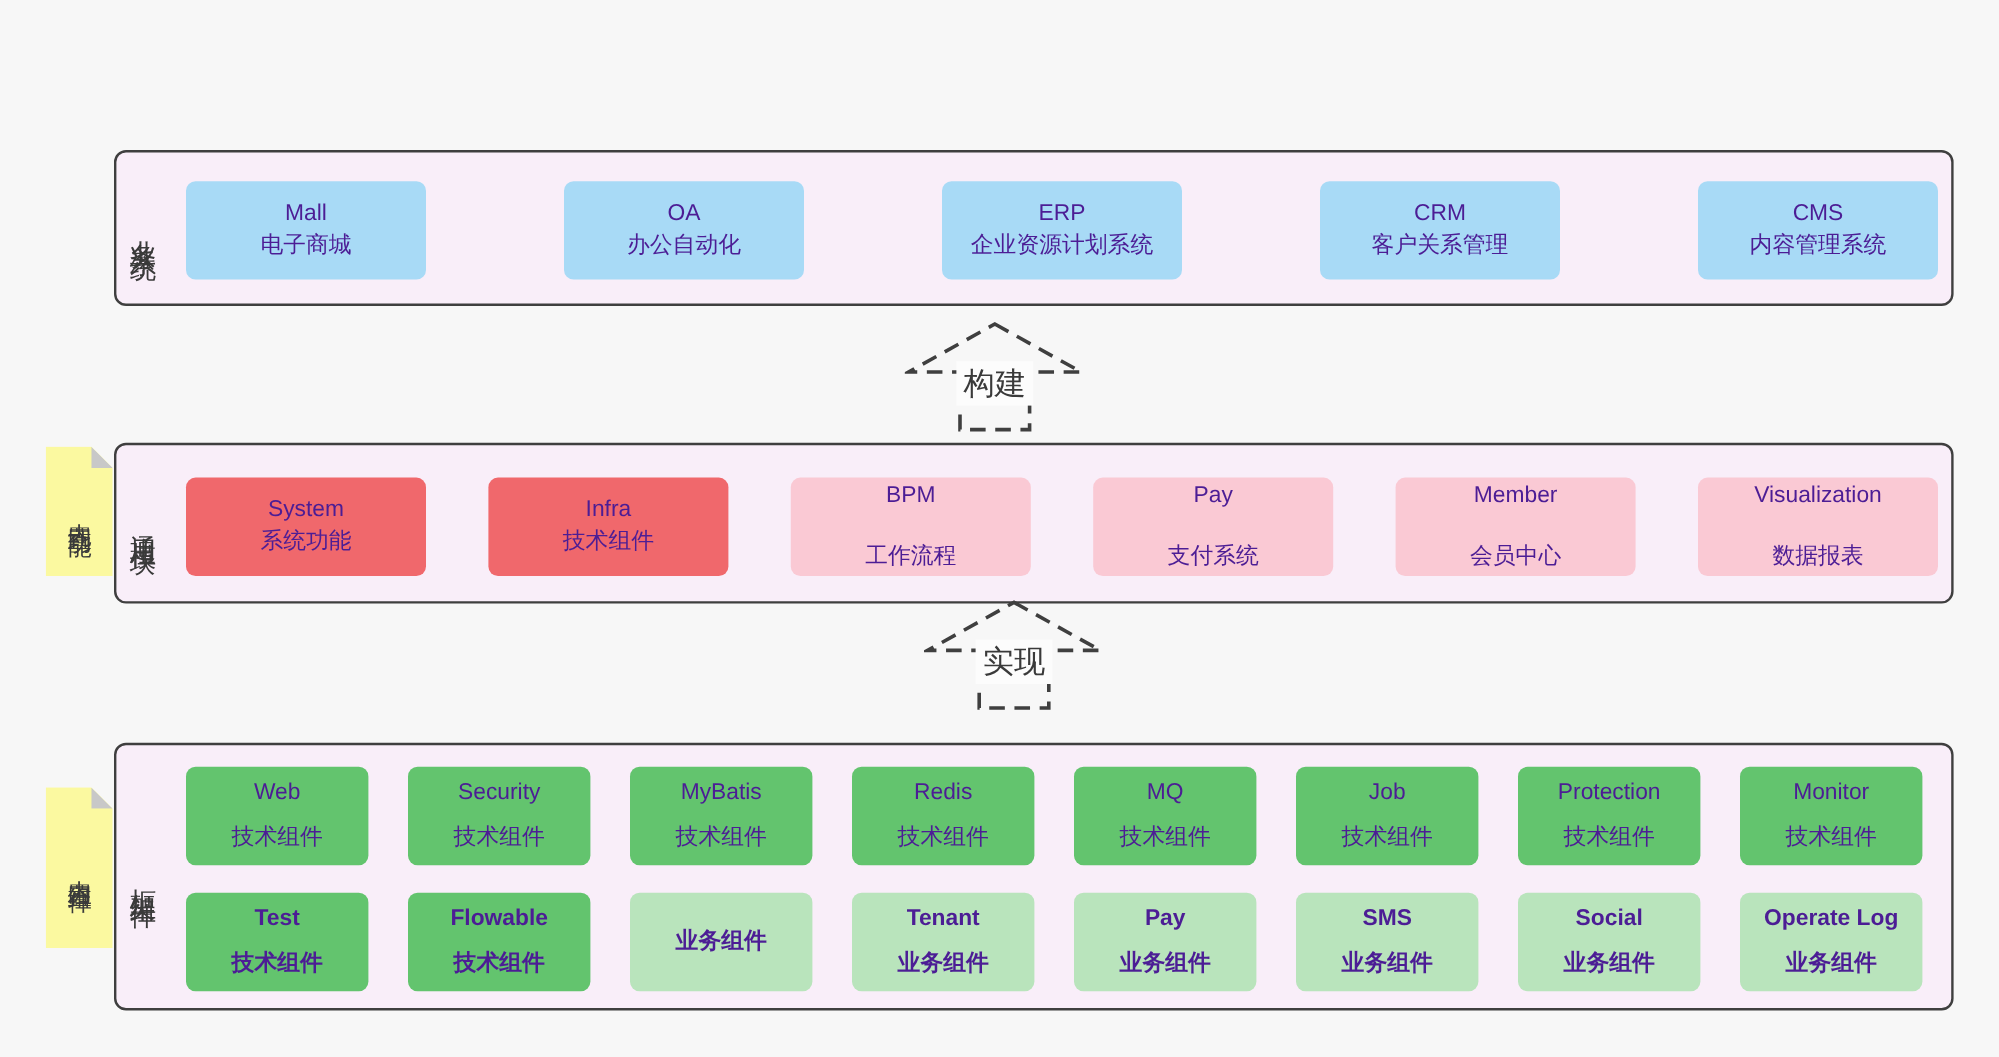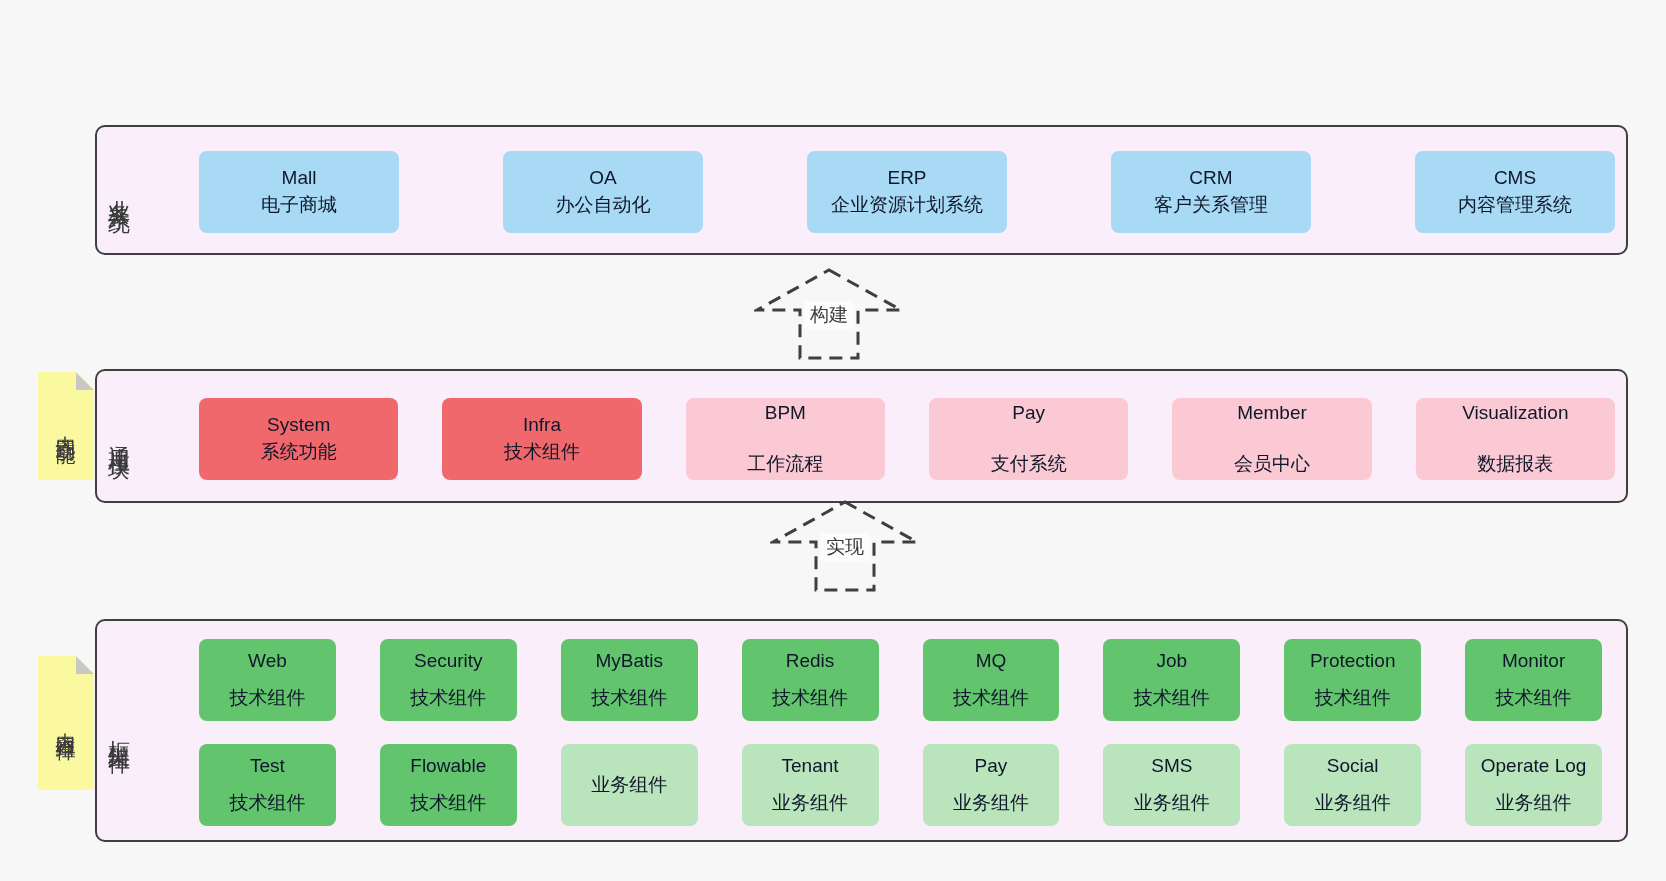--- a/index.html
+++ b/index.html
@@ -18,25 +18,25 @@
     position:absolute;left:11px;top:50%;transform:translateY(-50%);
     writing-mode:vertical-rl;text-orientation:upright;
     font-size:22px;letter-spacing:4px;line-height:1.05;color:#3a3a3a;white-space:nowrap;
   }
   .row{position:absolute;display:flex;justify-content:space-between;}
   .row-wide{left:58px;width:1460px;}
   .row-narrow{left:58px;width:1447px;}
   #band-business .row{top:24px;}
   #band-modules .row{top:27px;}
   #band-framework .row-1{top:18px;}
-  #band-framework .row-2{top:123px;}
+  #band-framework .row-2{top:123px;font-weight:bold;}
   .node{
     box-sizing:border-box;height:82px;border-radius:8px;
     display:flex;flex-direction:column;justify-content:center;align-items:center;
-    text-align:center;font-size:19px;line-height:1.42;padding:0 12px;color:#0f172a;margin-left:44px;
+    text-align:center;font-size:19px;line-height:1.42;padding:0 12px;color:#4c1d95;
   }
   .node-wide{width:200px;}
   .node-narrow{width:152px;gap:10px;}
   .blue{background:#a8daf6;}
   .red{background:#f0686c;}
   .pink{background:#fac9d4;gap:24px;}
   .green{background:#63c46e;}
   .lightgreen{background:#b9e4bc;}
   .sticky{
     position:absolute;left:38px;width:56px;background:#fbf9a0;
@@ -52,21 +52,21 @@
   .sticky-label{
     writing-mode:vertical-rl;text-orientation:upright;
     font-size:20px;letter-spacing:3px;line-height:1;color:#3a3a3a;white-space:nowrap;
   }
   .arrow{position:absolute;width:150px;height:96px;}
   #arrow-build{left:754px;top:266px;}
   #arrow-implement{left:770px;top:498px;}
   .arrow svg{position:absolute;left:0;top:0;}
   .arrow-label{
     position:absolute;left:50%;top:35px;transform:translateX(-50%);
-    background:#fcfcfc;padding:1px 6px;font-size:19px;white-space:nowrap;color:#3a3a3a;
+    background:#fcfcfc;padding:1px 6px;font-size:26px;white-space:nowrap;color:#3a3a3a;
   }
 </style>
 </head>
 <body>
 
 <div class="stage">
 
   <div class="band" id="band-business">
     <div class="band-label">业务系统</div>
     <div class="row row-wide">

